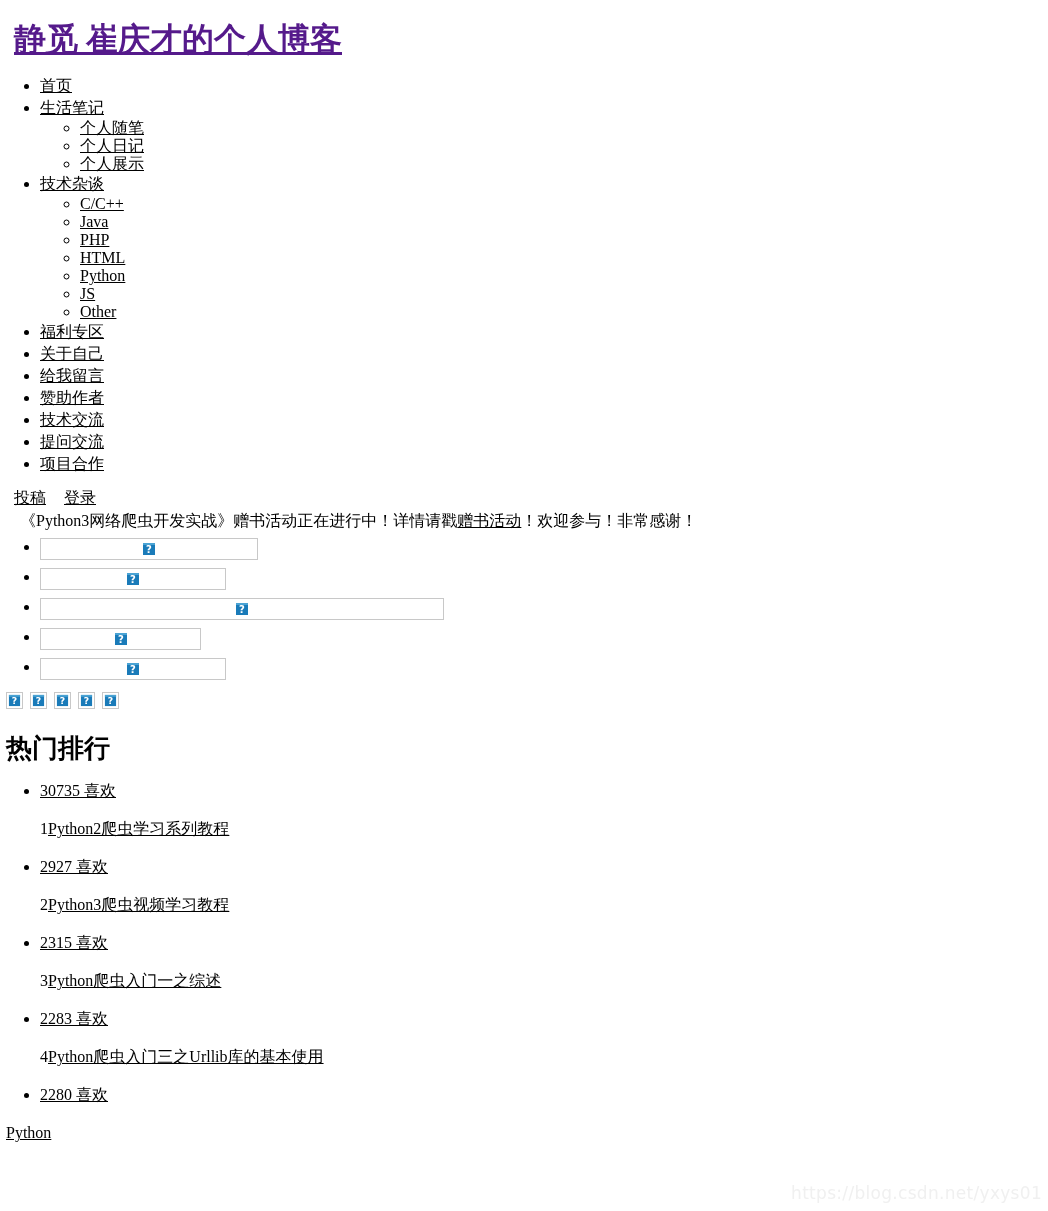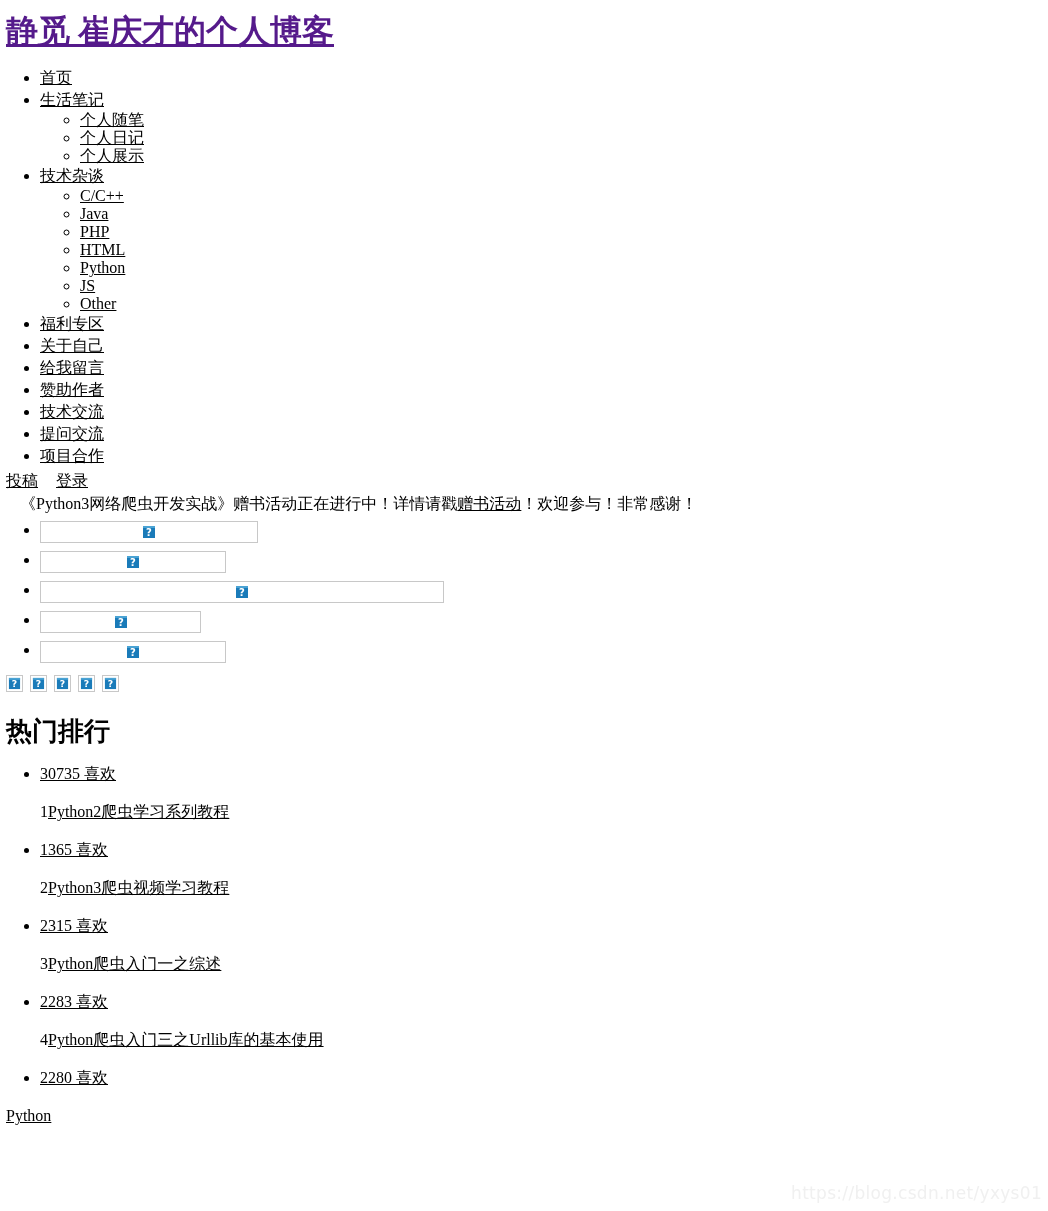--- a/index.html
+++ b/index.html
@@ -18,21 +18,21 @@
   }
 
   a, .link {
     color: #000000;
     text-decoration: underline;
     cursor: pointer;
   }
 
   
   .site-title {
-    margin: 0;
+    margin: 8px;
     padding: 13px 0 0 6px;
     font-size: 32px;
     font-weight: bold;
     line-height: 1.15;
   }
   .site-title .link {
     color: #551A8B;
     text-decoration: underline;
   }
 
@@ -58,22 +58,22 @@
   ul.nav ul > li {
     line-height: 18px;
     font-size: 16px;
   }
   ul.nav > li > .link {
     font-size: 16px;
   }
 
   
   .account-row {
-    margin-top: 4px;
-    padding-left: 6px;
+    margin-top: 13px;
+    padding-left: 14px;
     line-height: 20px;
   }
   .account-row .link { margin-right: 14px; }
 
   
   .announce {
     padding-left: 20px;
     line-height: 22px;
     margin-top: 2px;
   }
@@ -350,21 +350,21 @@
 </div>
 
 <h2 class="hot-title">热门排行</h2>
 
 <ul class="rank-list">
   <li>
     <span class="link">30735 喜欢</span>
     <div class="rank-entry-title"><span>1</span><span class="link">Python2爬虫学习系列教程</span></div>
   </li>
   <li>
-    <span class="link">1365 喜欢</span>
+    <span class="link">2927 喜欢</span>
     <div class="rank-entry-title"><span>2</span><span class="link">Python3爬虫视频学习教程</span></div>
   </li>
   <li>
     <span class="link">2315 喜欢</span>
     <div class="rank-entry-title"><span>3</span><span class="link">Python爬虫入门一之综述</span></div>
   </li>
   <li>
     <span class="link">2283 喜欢</span>
     <div class="rank-entry-title"><span>4</span><span class="link">Python爬虫入门三之Urllib库的基本使用</span></div>
   </li>

